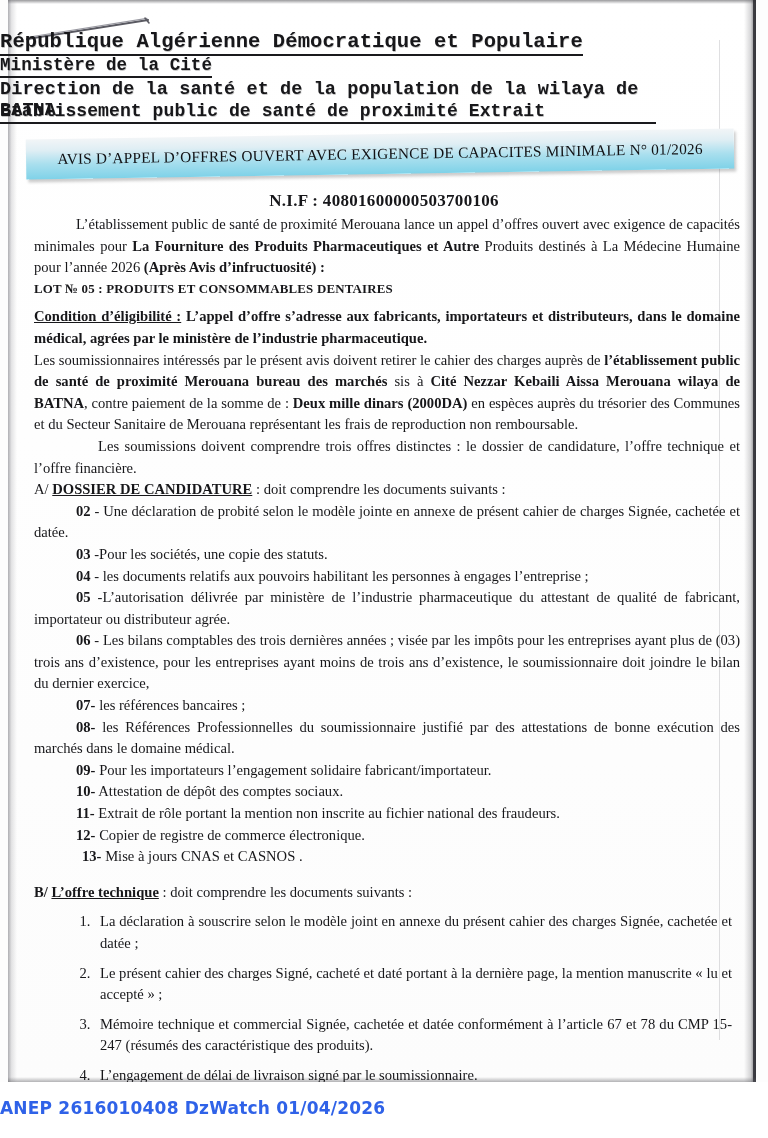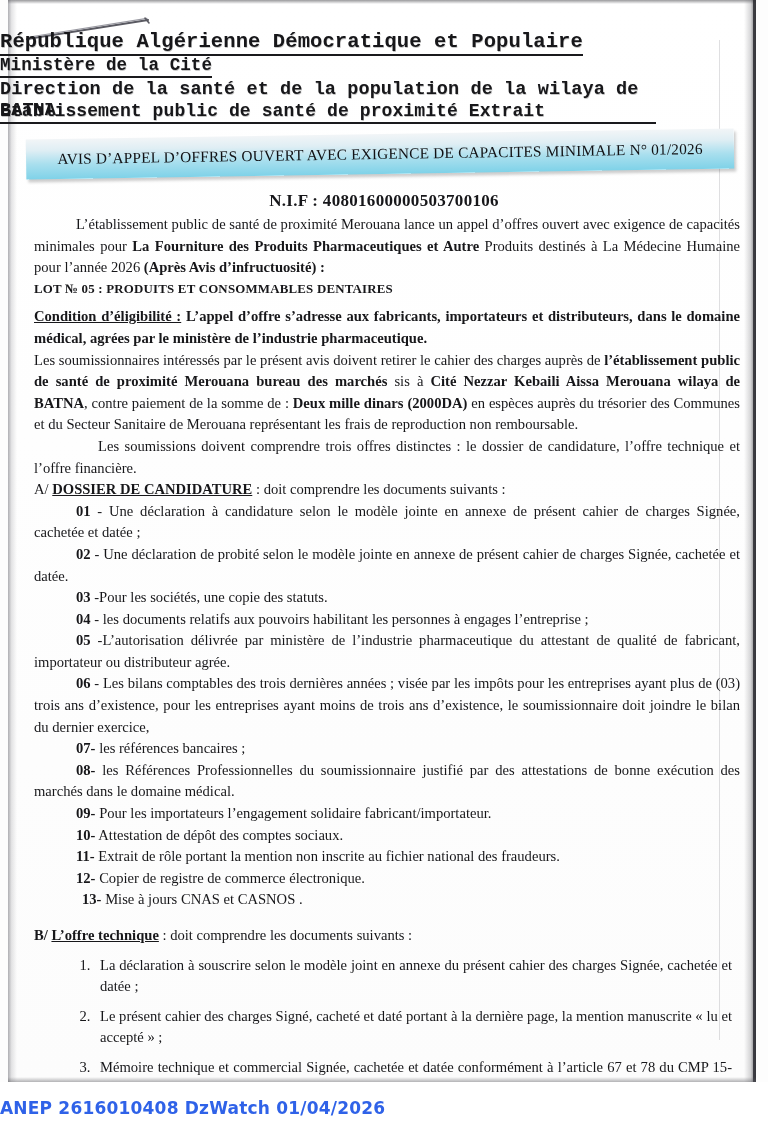--- a/index.html
+++ b/index.html
@@ -196,21 +196,20 @@
 
       <p><span class="b u">Condition d’éligibilité :</span><span class="b"> </span><span class="b">L’appel d’offre s’adresse aux fabricants, importateurs et distributeurs, dans le domaine médical, agrées par le ministère de l’industrie pharmaceutique.</span></p>
 
       <p><span>Les soumissionnaires intéressés par le présent avis doivent retirer le cahier des charges auprès de </span><span class="b">l’établissement public de santé de proximité Merouana bureau des marchés</span><span> sis à </span><span class="b">Cité Nezzar Kebaili Aissa Merouana wilaya de BATNA</span><span>, contre paiement de la somme de : </span><span class="b">Deux mille dinars</span><span> </span><span class="b">(2000DA)</span><span> en espèces auprès du trésorier des Communes et du Secteur Sanitaire de Merouana représentant les frais de reproduction non remboursable.</span></p>
 
       <p class="indent-para" style="text-indent:64px;">Les soumissions doivent comprendre trois offres distinctes : le dossier de candidature, l’offre technique et l’offre financière.</p>
 
       <p><span>A/ </span><span class="b u">DOSSIER DE CANDIDATURE</span><span> : doit comprendre les documents suivants :</span></p>
 
       <div>
-        <p class="item"><span class="ind"></span><span class="num">01</span><span> - </span><span>Une déclaration à candidature selon le modèle jointe en annexe de présent cahier de charges Signée, cachetée et datée ;</span></p>
         <p class="item"><span class="ind"></span><span class="num">02</span><span> - </span><span>Une déclaration de probité selon le modèle jointe en annexe de présent cahier de charges Signée, cachetée et datée.</span></p>
         <p class="item"><span class="ind"></span><span class="num">03</span><span> -</span><span>Pour les sociétés, une copie des statuts.</span></p>
         <p class="item"><span class="ind"></span><span class="num">04</span><span> - </span><span>les documents relatifs aux pouvoirs habilitant les personnes à engages l’entreprise ;</span></p>
         <p class="item"><span class="ind"></span><span class="num">05</span><span> -</span><span>L’autorisation délivrée par ministère de l’industrie pharmaceutique du attestant de qualité de fabricant, importateur ou distributeur agrée.</span></p>
         <p class="item"><span class="ind"></span><span class="num">06</span><span> - </span><span>Les bilans comptables des trois dernières années ; visée par les impôts pour les entreprises ayant plus de (03) trois ans d’existence, pour les entreprises ayant moins de trois ans d’existence, le soumissionnaire doit joindre le bilan du dernier exercice,</span></p>
         <p class="item"><span class="ind"></span><span class="num">07-</span><span> </span><span>les références bancaires ;</span></p>
         <p class="item"><span class="ind"></span><span class="num">08-</span><span> </span><span>les Références Professionnelles du soumissionnaire justifié par des attestations de bonne exécution des marchés dans le domaine médical.</span></p>
         <p class="item"><span class="ind"></span><span class="num">09-</span><span> </span><span>Pour les importateurs l’engagement solidaire fabricant/importateur.</span></p>
         <p class="item"><span class="ind"></span><span class="num">10-</span><span> </span><span>Attestation de dépôt des comptes sociaux.</span></p>
         <p class="item"><span class="ind"></span><span class="num">11-</span><span> </span><span>Extrait de rôle portant la mention non inscrite au fichier national des fraudeurs.</span></p>

